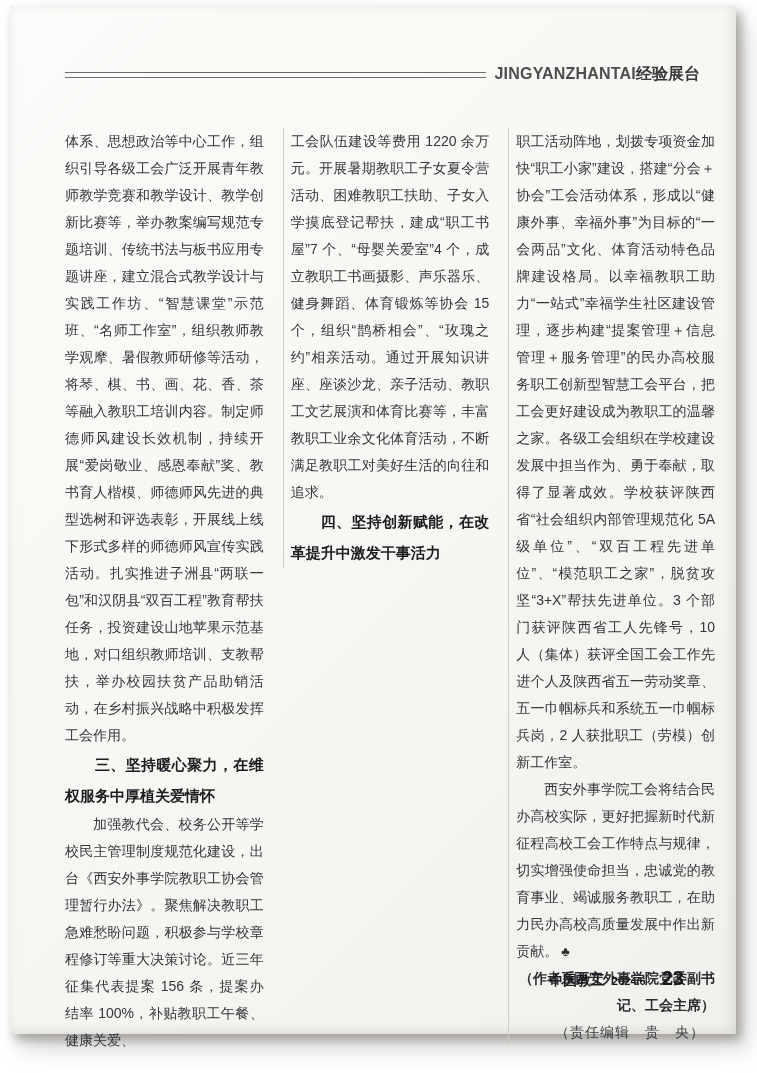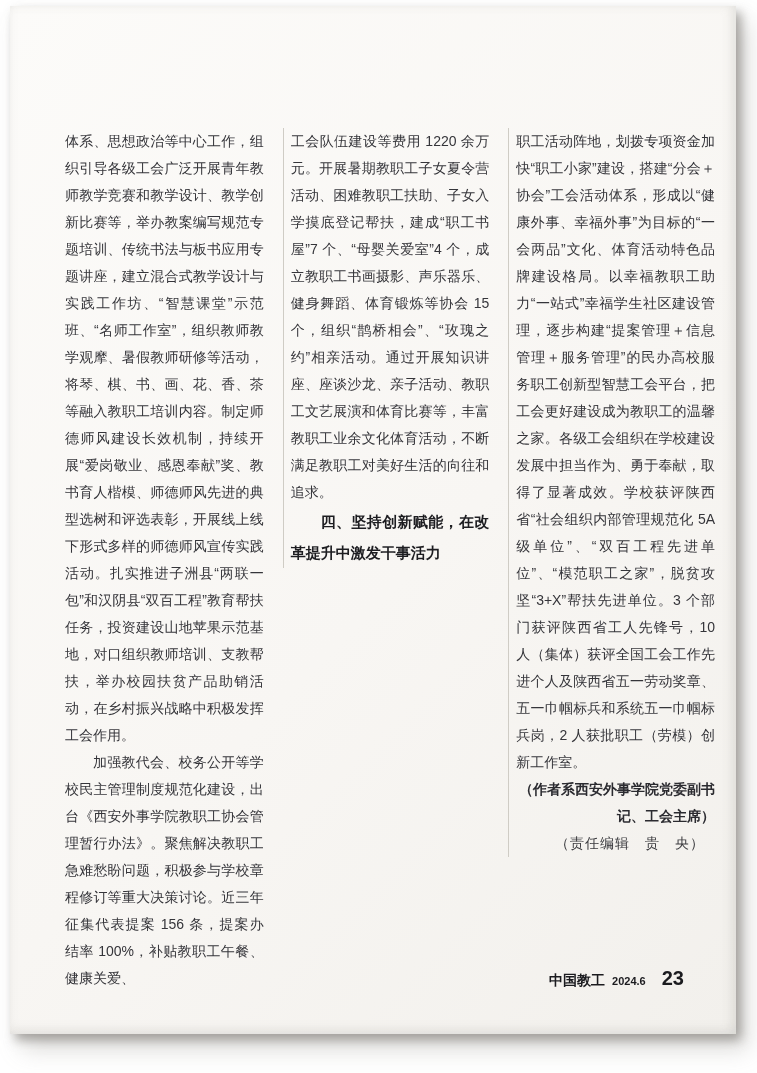--- a/index.html
+++ b/index.html
@@ -56,35 +56,43 @@
   }
   .footer .journal { font-weight:bold; font-size:14px; }
   .footer .issue { font-weight:bold; font-size:11px; margin-left:7px; }
   .footer .pageno { font-weight:bold; font-size:20px; margin-left:16px; }
 </style>
 </head>
 <body>
 
 <div class="paper">
 
+  <div class="header">
+    <div class="header-rule"></div>
+    <div class="section-label">
+      <span class="en">JINGYANZHANTAI</span><span class="cn">经验展台</span>
+    </div>
+  </div>
 
   <div class="cols">
 
     <div class="col">
       <p>体系、思想政治等中心工作，组织引导各级工会广泛开展青年教师教学竞赛和教学设计、教学创新比赛等，举办教案编写规范专题培训、传统书法与板书应用专题讲座，建立混合式教学设计与实践工作坊、“智慧课堂”示范班、“名师工作室”，组织教师教学观摩、暑假教师研修等活动，将琴、棋、书、画、花、香、茶等融入教职工培训内容。制定师德师风建设长效机制，持续开展“爱岗敬业、感恩奉献”奖、教书育人楷模、师德师风先进的典型选树和评选表彰，开展线上线下形式多样的师德师风宣传实践活动。扎实推进子洲县“两联一包”和汉阴县“双百工程”教育帮扶任务，投资建设山地苹果示范基地，对口组织教师培训、支教帮扶，举办校园扶贫产品助销活动，在乡村振兴战略中积极发挥工会作用。</p>
+      <p class="sub-head">三、坚持暖心聚力，在维权服务中厚植关爱情怀</p>
       <p class="indent">加强教代会、校务公开等学校民主管理制度规范化建设，出台《西安外事学院教职工协会管理暂行办法》。聚焦解决教职工急难愁盼问题，积极参与学校章程修订等重大决策讨论。近三年征集代表提案 156 条，提案办结率 100%，补贴教职工午餐、健康关爱、</p>
     </div>
 
     <div class="col">
       <p>工会队伍建设等费用 1220 余万元。开展暑期教职工子女夏令营活动、困难教职工扶助、子女入学摸底登记帮扶，建成“职工书屋”7 个、“母婴关爱室”4 个，成立教职工书画摄影、声乐器乐、健身舞蹈、体育锻炼等协会 15 个，组织“鹊桥相会”、“玫瑰之约”相亲活动。通过开展知识讲座、座谈沙龙、亲子活动、教职工文艺展演和体育比赛等，丰富教职工业余文化体育活动，不断满足教职工对美好生活的向往和追求。</p>
       <p class="sub-head">四、坚持创新赋能，在改革提升中激发干事活力</p>
     </div>
 
     <div class="col">
       <p>职工活动阵地，划拨专项资金加快“职工小家”建设，搭建“分会＋协会”工会活动体系，形成以“健康外事、幸福外事”为目标的“一会两品”文化、体育活动特色品牌建设格局。以幸福教职工助力“一站式”幸福学生社区建设管理，逐步构建“提案管理＋信息管理＋服务管理”的民办高校服务职工创新型智慧工会平台，把工会更好建设成为教职工的温馨之家。各级工会组织在学校建设发展中担当作为、勇于奉献，取得了显著成效。学校获评陕西省“社会组织内部管理规范化 5A 级单位”、“双百工程先进单位”、“模范职工之家”，脱贫攻坚“3+X”帮扶先进单位。3 个部门获评陕西省工人先锋号，10 人（集体）获评全国工会工作先进个人及陕西省五一劳动奖章、五一巾帼标兵和系统五一巾帼标兵岗，2 人获批职工（劳模）创新工作室。</p>
+      <p class="indent"><span>西安外事学院工会将结合民办高校实际，更好把握新时代新征程高校工会工作特点与规律，切实增强使命担当，忠诚党的教育事业、竭诚服务教职工，在助力民办高校高质量发展中作出新贡献。</span><span class="endmark">♣</span></p>
       <p class="attribution">（作者系西安外事学院党委副书记、工会主席）</p>
       <p class="editor-credit">（责任编辑　贵　央）</p>
     </div>
 
   </div>
 
   <div class="footer">
     <span class="journal">中国教工</span>
     <span class="issue">2024.6</span>
     <span class="pageno">23</span>

